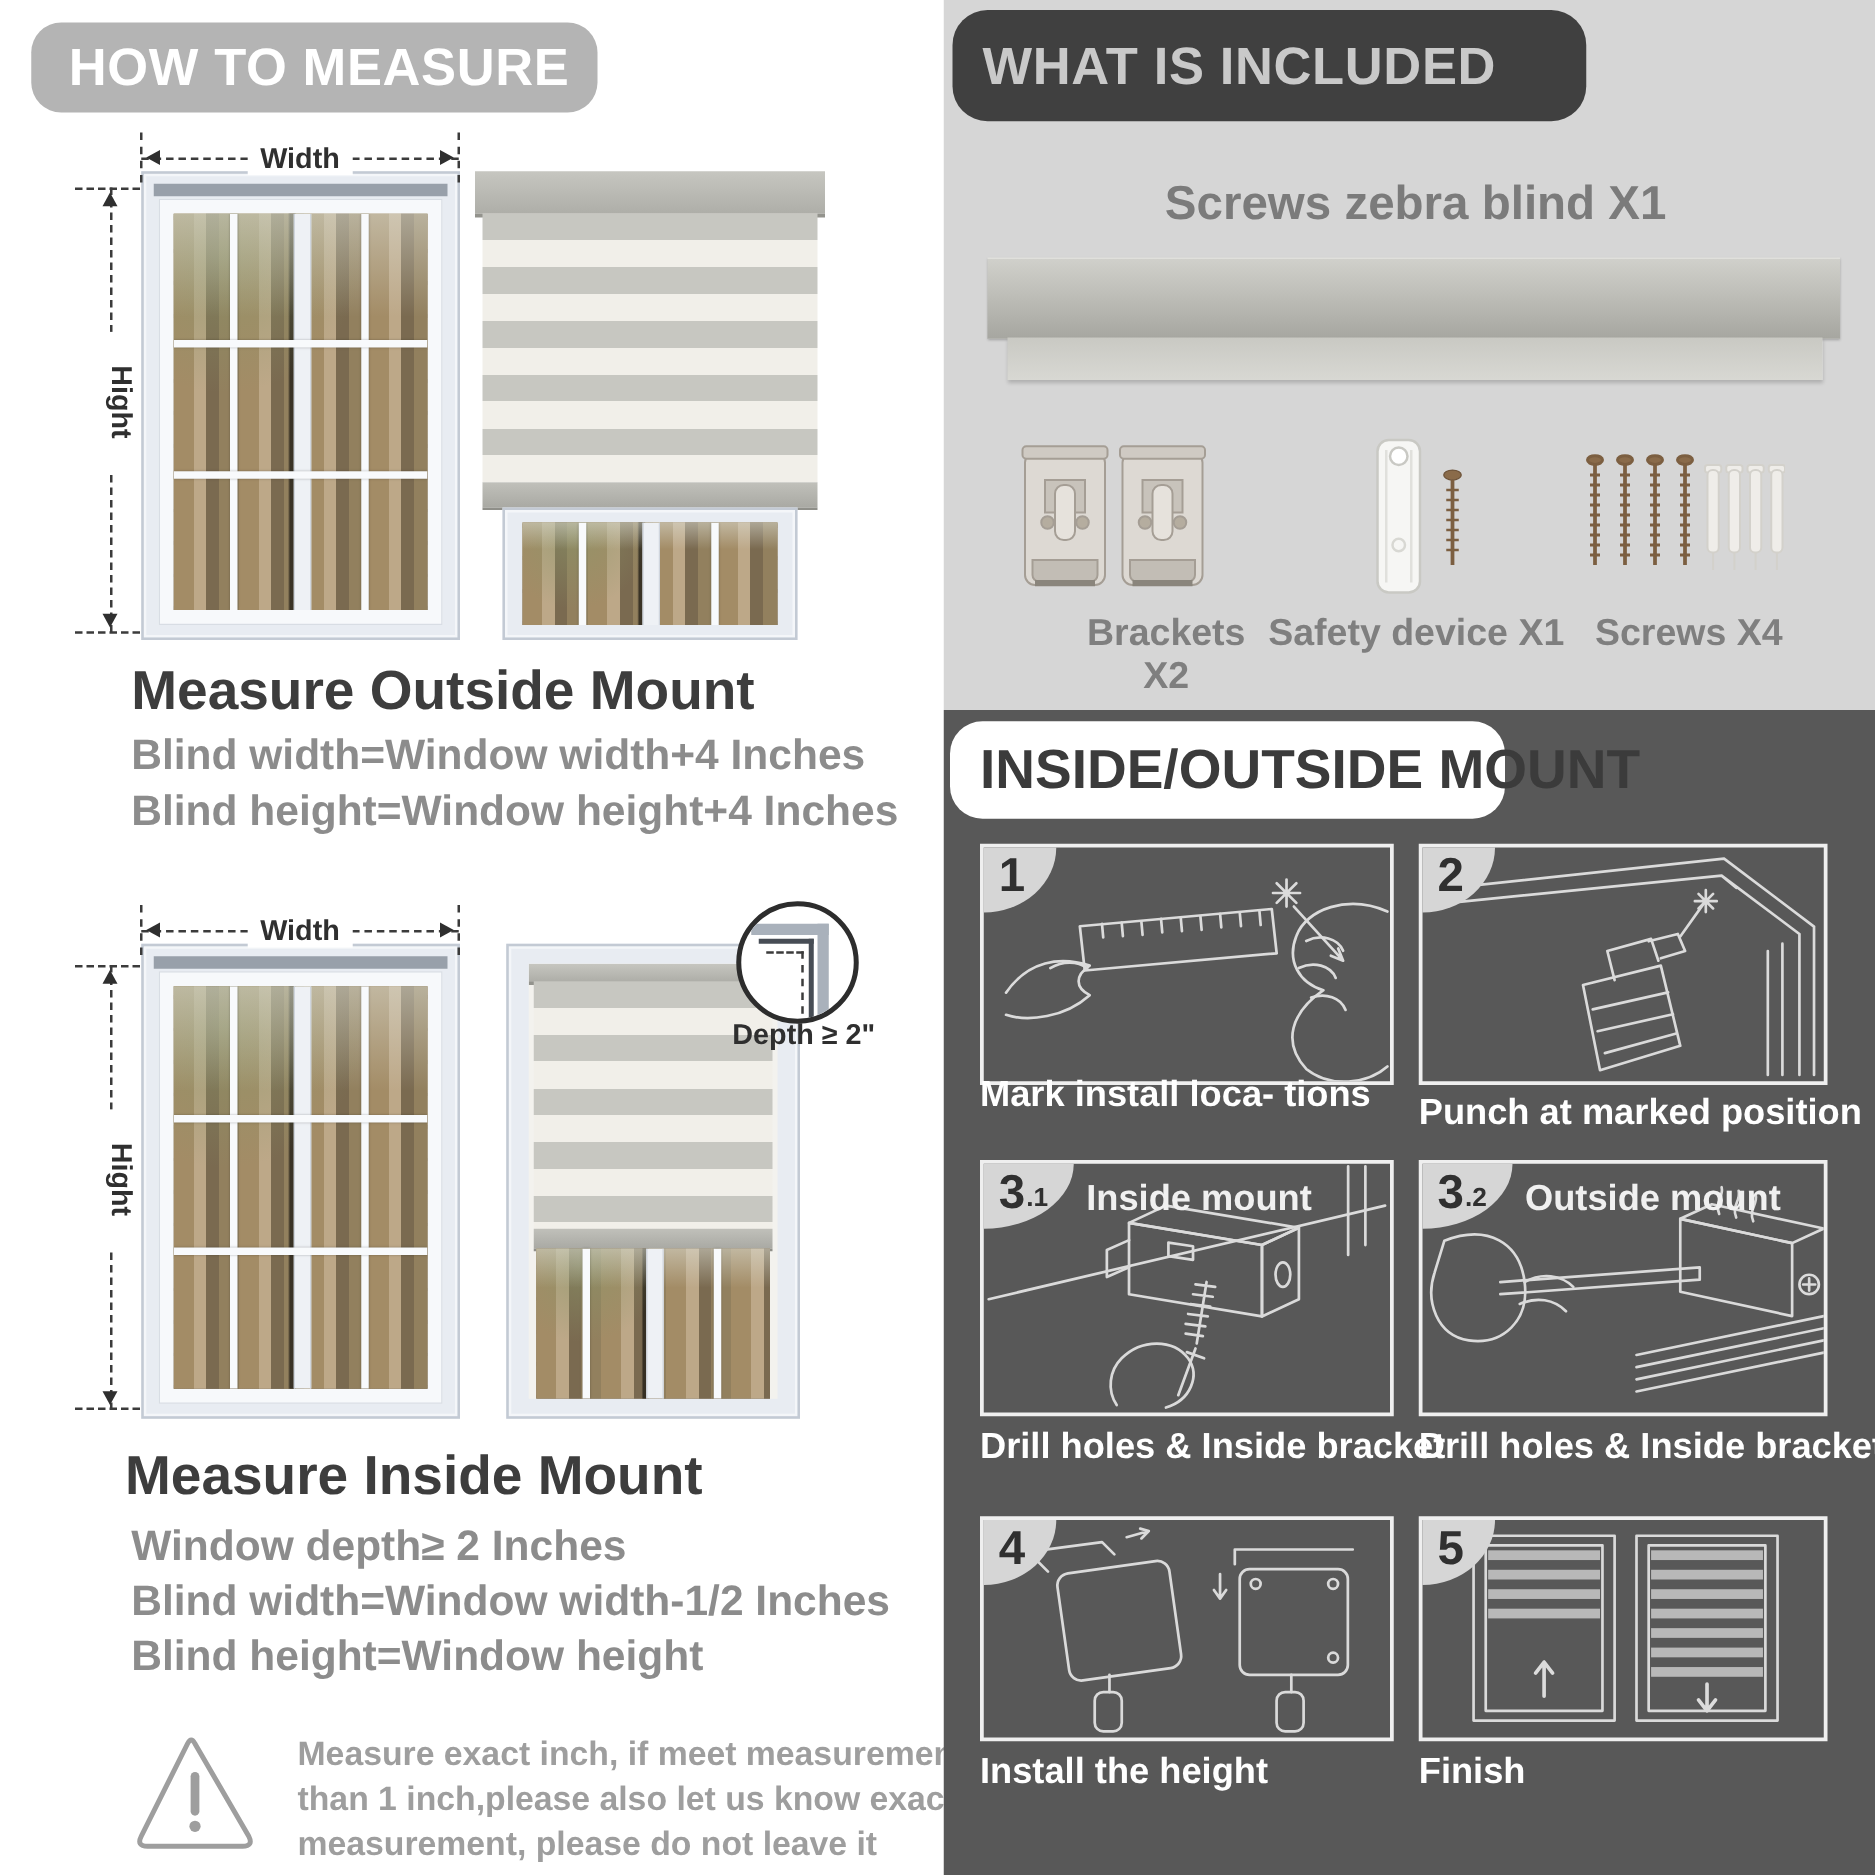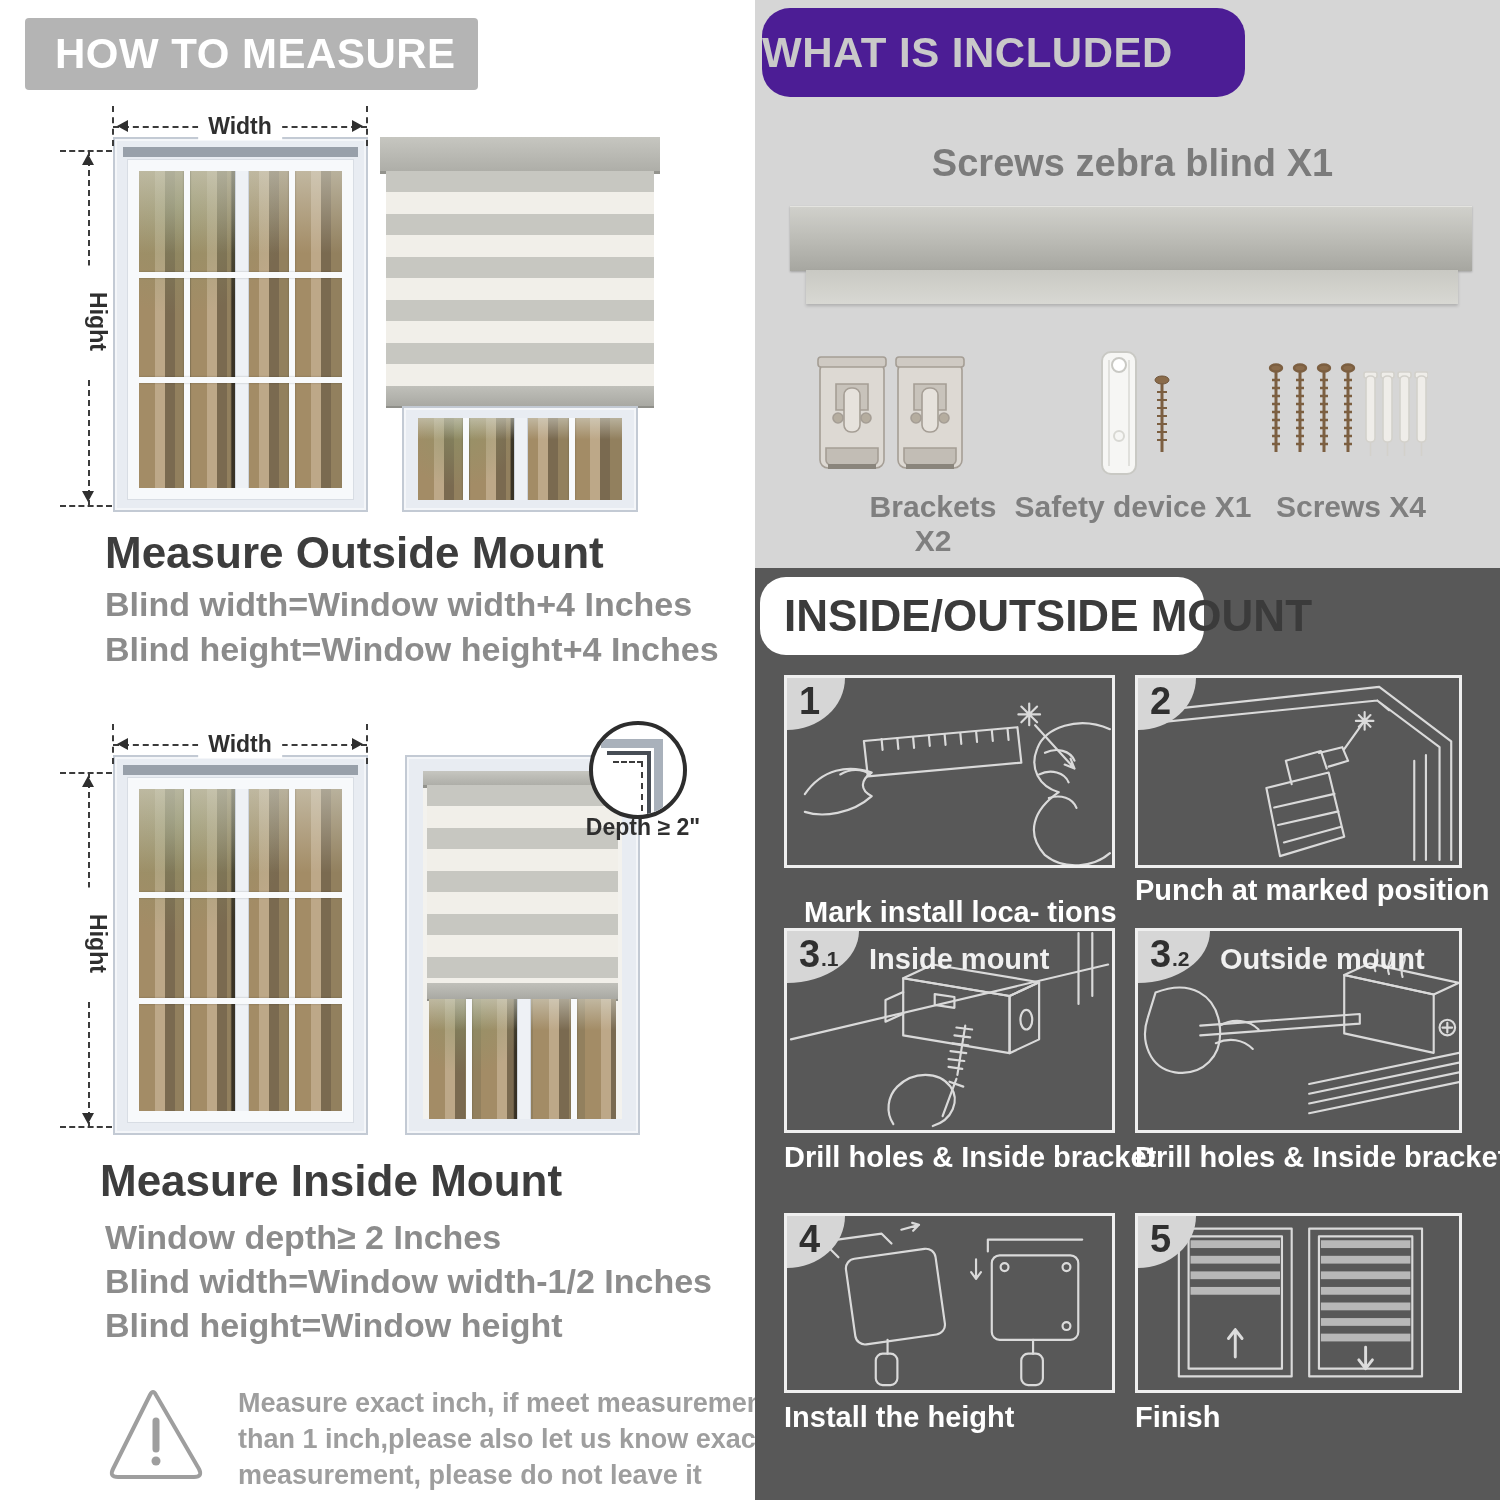--- a/index.html
+++ b/index.html
@@ -1,25 +1,25 @@
 <!DOCTYPE html>
 <html><head>
 <meta charset="utf-8">
 <style>
   html,body{margin:0;padding:0;background:#fff;}
   #canvas{position:relative;width:1500px;height:1500px;background:#ffffff;
     font-family:"Liberation Sans",sans-serif;overflow:hidden;}
   .abs{position:absolute;}
   
-  .pill{position:absolute;display:flex;align-items:center;border-radius:4px;
+  .pill{position:absolute;display:flex;align-items:center;border-radius:24px;
     font-weight:bold;white-space:nowrap;}
   #htm-pill{left:25px;top:18px;width:423px;height:72px;background:#b4b4b4;
     color:#ffffff;font-size:42px;padding-left:30px;letter-spacing:.5px;}
-  #wii-pill{left:762px;top:8px;width:483px;height:89px;background:#4c1d95;
-    color:#c9c9c9;font-size:42px;letter-spacing:.5px;border-radius:28px;}
+  #wii-pill{left:762px;top:8px;width:483px;height:89px;background:#404040;
+    color:#c9c9c9;font-size:42px;padding-left:24px;letter-spacing:.5px;border-radius:28px;}
   #iom-pill{left:760px;top:577px;width:420px;height:78px;background:#ffffff;
     color:#3b3b3b;font-size:44px;padding-left:24px;border-radius:26px;}
   
   #included-bg{left:755px;top:0;width:745px;height:568px;background:#d6d6d6;}
   #mount-bg{left:755px;top:568px;width:745px;height:932px;background:#585858;}
   
   .win .outer{position:absolute;inset:0;background:#e8ecf2;border:2px solid #c3cad4;
     box-shadow:inset 0 0 0 2px #f4f6f9;}
   .win .head{position:absolute;left:10px;right:10px;top:10px;height:10px;background:#98a0aa;}
   .win .sash{position:absolute;left:14px;right:14px;top:22px;bottom:12px;background:#f7f9fb;border:1px solid #d8dde4;}
@@ -320,21 +320,21 @@
         <path d="M18,118 C36,92 62,88 86,96 C74,104 74,114 86,120 C66,138 36,142 18,136"></path>
         <path d="M54,98 C64,92 76,92 84,98"></path>
         <path d="M328,52 C296,38 262,50 254,72 C246,92 256,110 276,116 C250,134 242,158 262,180 C282,196 312,192 328,178"></path>
         <path d="M262,76 C274,70 288,74 292,84 M256,98 C268,92 282,96 286,106 M266,122 C278,118 290,122 294,132"></path>
       </g>
     </svg>
     <div class="blob">
       <span class="n">1</span>
     </div>
   </div>
-  <div class="caption" style="left:784px;top:896px;margin-left:20px;">Mark install loca- tions</div>
+  <div class="caption" style="left:784px;top:860px;">Mark install loca- tions</div>
 
   <div class="step" style="left:1135px;top:675px;width:327px;height:193px;">
     <svg viewBox="0 0 330 190">
       <g fill="none" stroke="#e6e6e6" stroke-width="2.2" stroke-linecap="round" stroke-linejoin="round" opacity=".92">
         <path d="M6,34 L248,8 M6,46 L246,22 M248,8 L322,64 M246,22 L310,70 M310,70 L310,186 M322,64 L322,186 M296,78 L296,186 M284,84 L284,186 M246,22 L258,32"></path>
         <path d="M146,182 L132,112 L196,96 L212,162 Z"></path>
         <path d="M140,132 L202,118 M144,150 L206,136 M150,168 L208,152"></path>
         <path d="M158,108 L152,84 L188,74 L194,92"></path>
         <path d="M186,76 L210,70 L216,84 L196,90"></path>
         <path d="M212,72 L232,44"></path>

